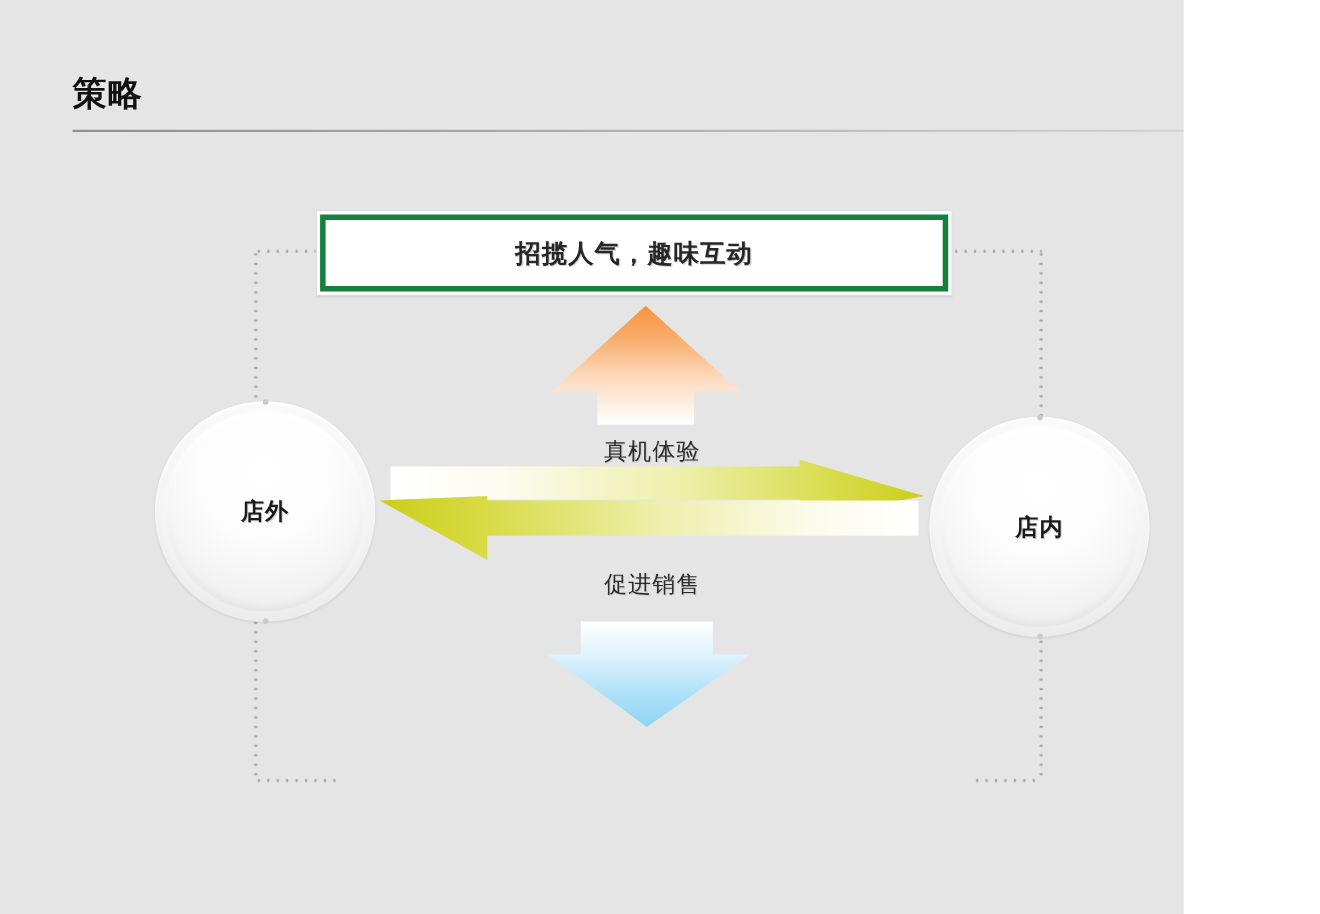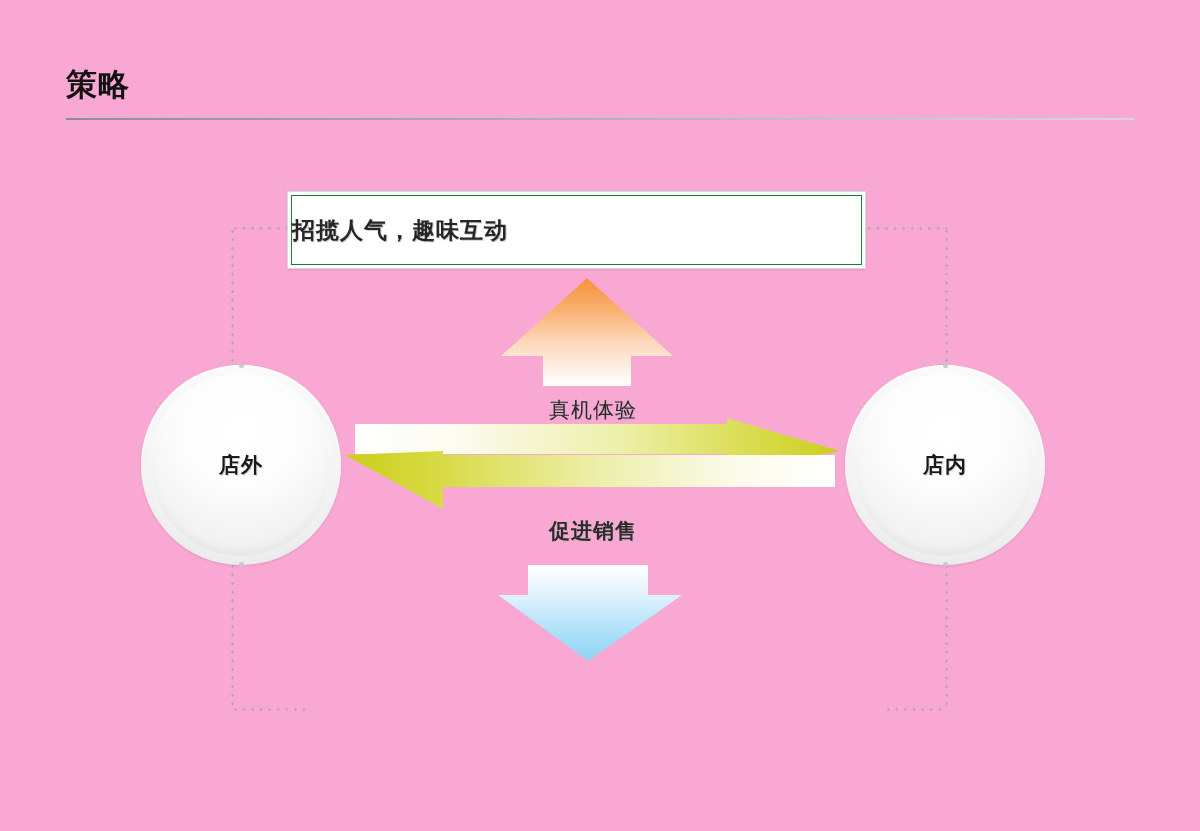--- a/index.html
+++ b/index.html
@@ -5,23 +5,23 @@
   html, body {
     margin: 0;
     padding: 0;
     background: #ffffff;
   }
   body {
     font-family: "Liberation Sans", "DejaVu Sans", sans-serif;
   }
   #slide {
     position: relative;
-    width: 1200px;
+    width: 1076px;
     height: 831px;
-    background: #f9a8d4;
+    background: #e5e5e5;
     overflow: hidden;
   }
 
   
   #slide-title {
     position: absolute;
     left: 66px;
     top: 69px;
     font-size: 31px;
     font-weight: bold;
@@ -63,25 +63,25 @@
     position: absolute;
     background: #ffffff;
     border: 1px solid #d9d9d9;
     box-shadow: 0 1px 2px rgba(0,0,0,0.10);
     box-sizing: border-box;
     padding: 3px;
   }
   .flowbox-inner {
     width: 100%;
     height: 100%;
-    border: 1px solid #15803d;
+    border: 5px solid #15803d;
     box-sizing: border-box;
     display: flex;
     align-items: center;
-    justify-content: flex-start;
+    justify-content: center;
     background: #ffffff;
   }
   .flowbox-label {
     font-size: 23px;
     font-weight: bold;
     color: #262626;
     letter-spacing: 1px;
     text-shadow: 1px 1px 0 rgba(150,150,150,0.45);
     white-space: nowrap;
   }
@@ -175,21 +175,21 @@
     </div>
   </div>
 
 
   <div class="sphere" style="left:141px; top:365px;">
     <span class="sphere-nub top"></span>
     <span class="sphere-nub bottom"></span>
     <span class="sphere-label">店外</span>
   </div>
 
-  <div class="sphere" style="left:845px; top:365px;">
+  <div class="sphere" style="left:845px; top:379px;">
     <span class="sphere-nub top"></span>
     <span class="sphere-nub bottom"></span>
     <span class="sphere-label">店内</span>
   </div>
 
   <svg class="arrow-svg" style="left:495px; top:276px;" width="180" height="110" viewBox="0 0 180 110">
     <defs>
       <linearGradient id="gradUp" x1="0" y1="0" x2="0" y2="1">
         <stop offset="0%" stop-color="#F5923E"></stop>
         <stop offset="28%" stop-color="#F9AE6C"></stop>
@@ -222,21 +222,21 @@
         <stop offset="20%" stop-color="#D8DB46"></stop>
         <stop offset="50%" stop-color="#ECEEA6"></stop>
         <stop offset="80%" stop-color="#FBFBEB"></stop>
         <stop offset="100%" stop-color="#FFFFFF"></stop>
       </linearGradient>
     </defs>
     <polygon points="0,5 100,5 100,0 100,5 100,60 0,5 100,5" fill="none"></polygon>
     <polygon points="0,4 98,58 98,36 490,36 490,4 98,4 98,0" fill="url(#gradLeft)"></polygon>
   </svg>
 
-  <div class="arrow-caption" style="left:493px; top:517px; width:200px;font-weight:bold;">促进销售</div>
+  <div class="arrow-caption" style="left:493px; top:517px; width:200px;">促进销售</div>
 
   <svg class="arrow-svg" style="left:498px; top:563px;" width="184" height="98" viewBox="0 0 184 98">
     <defs>
       <linearGradient id="gradDown" x1="0" y1="0" x2="0" y2="1">
         <stop offset="0%" stop-color="#FFFFFF"></stop>
         <stop offset="34%" stop-color="#DCF1FC"></stop>
         <stop offset="68%" stop-color="#AEE1F8"></stop>
         <stop offset="100%" stop-color="#8FD4F5"></stop>
       </linearGradient>
     </defs>

